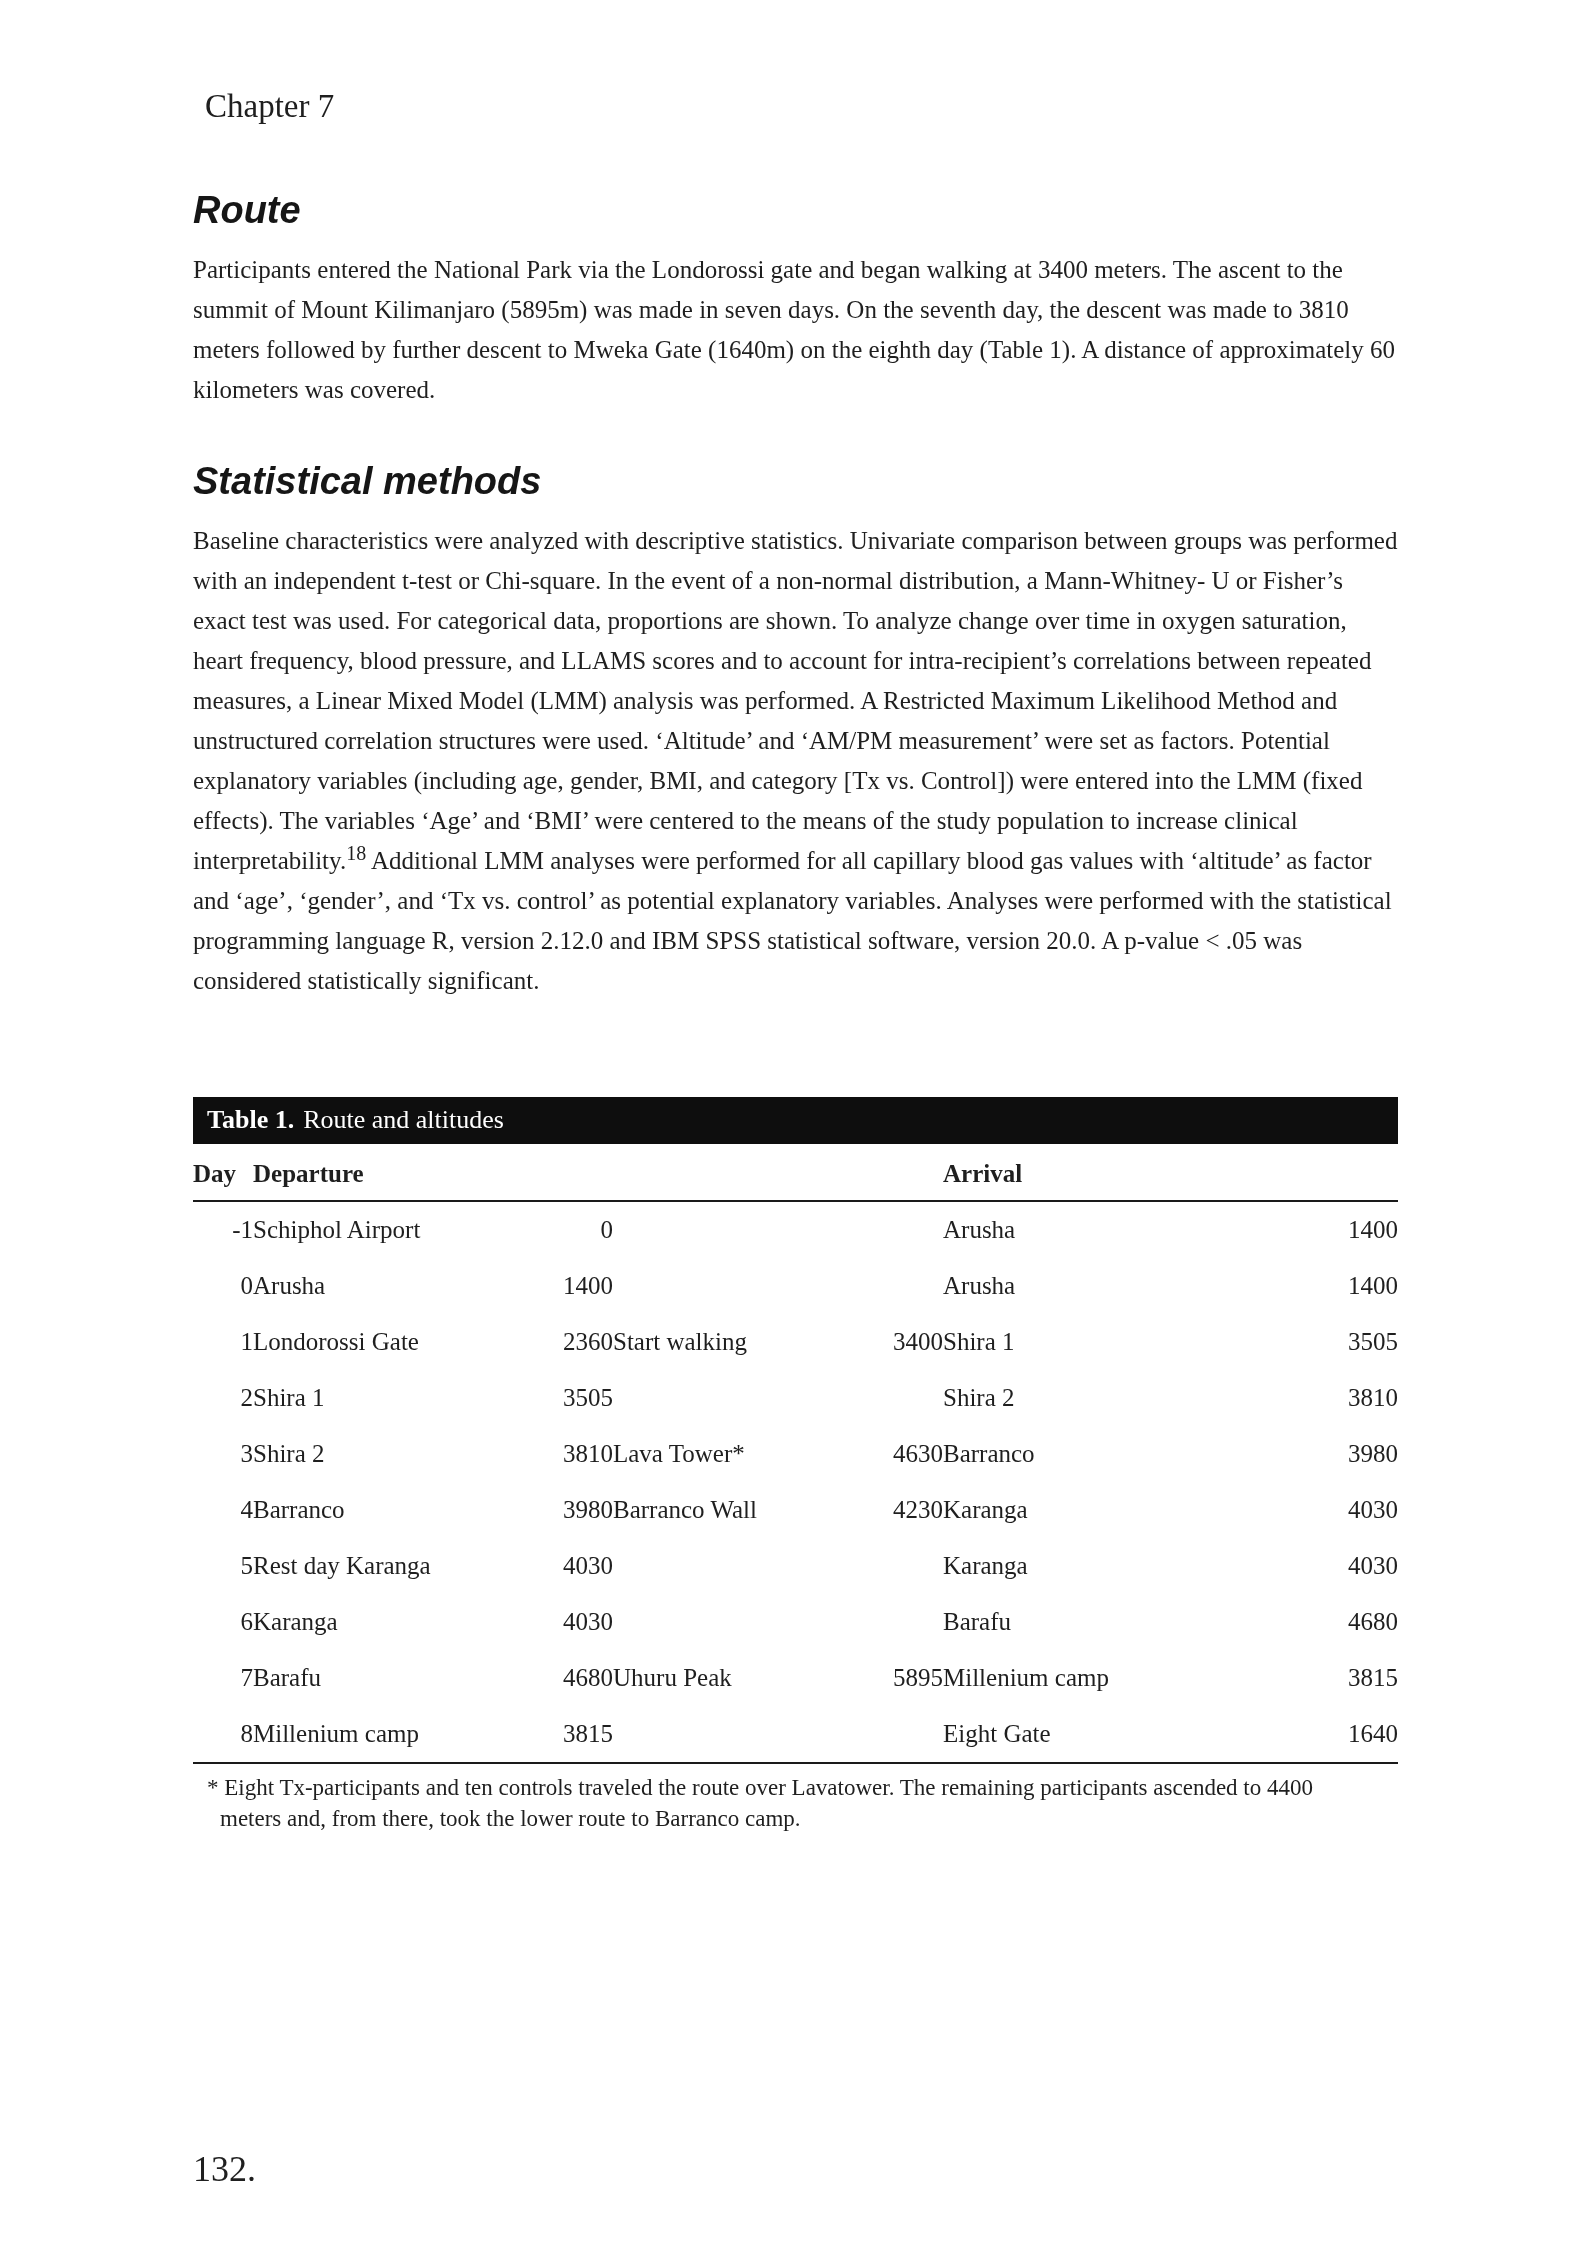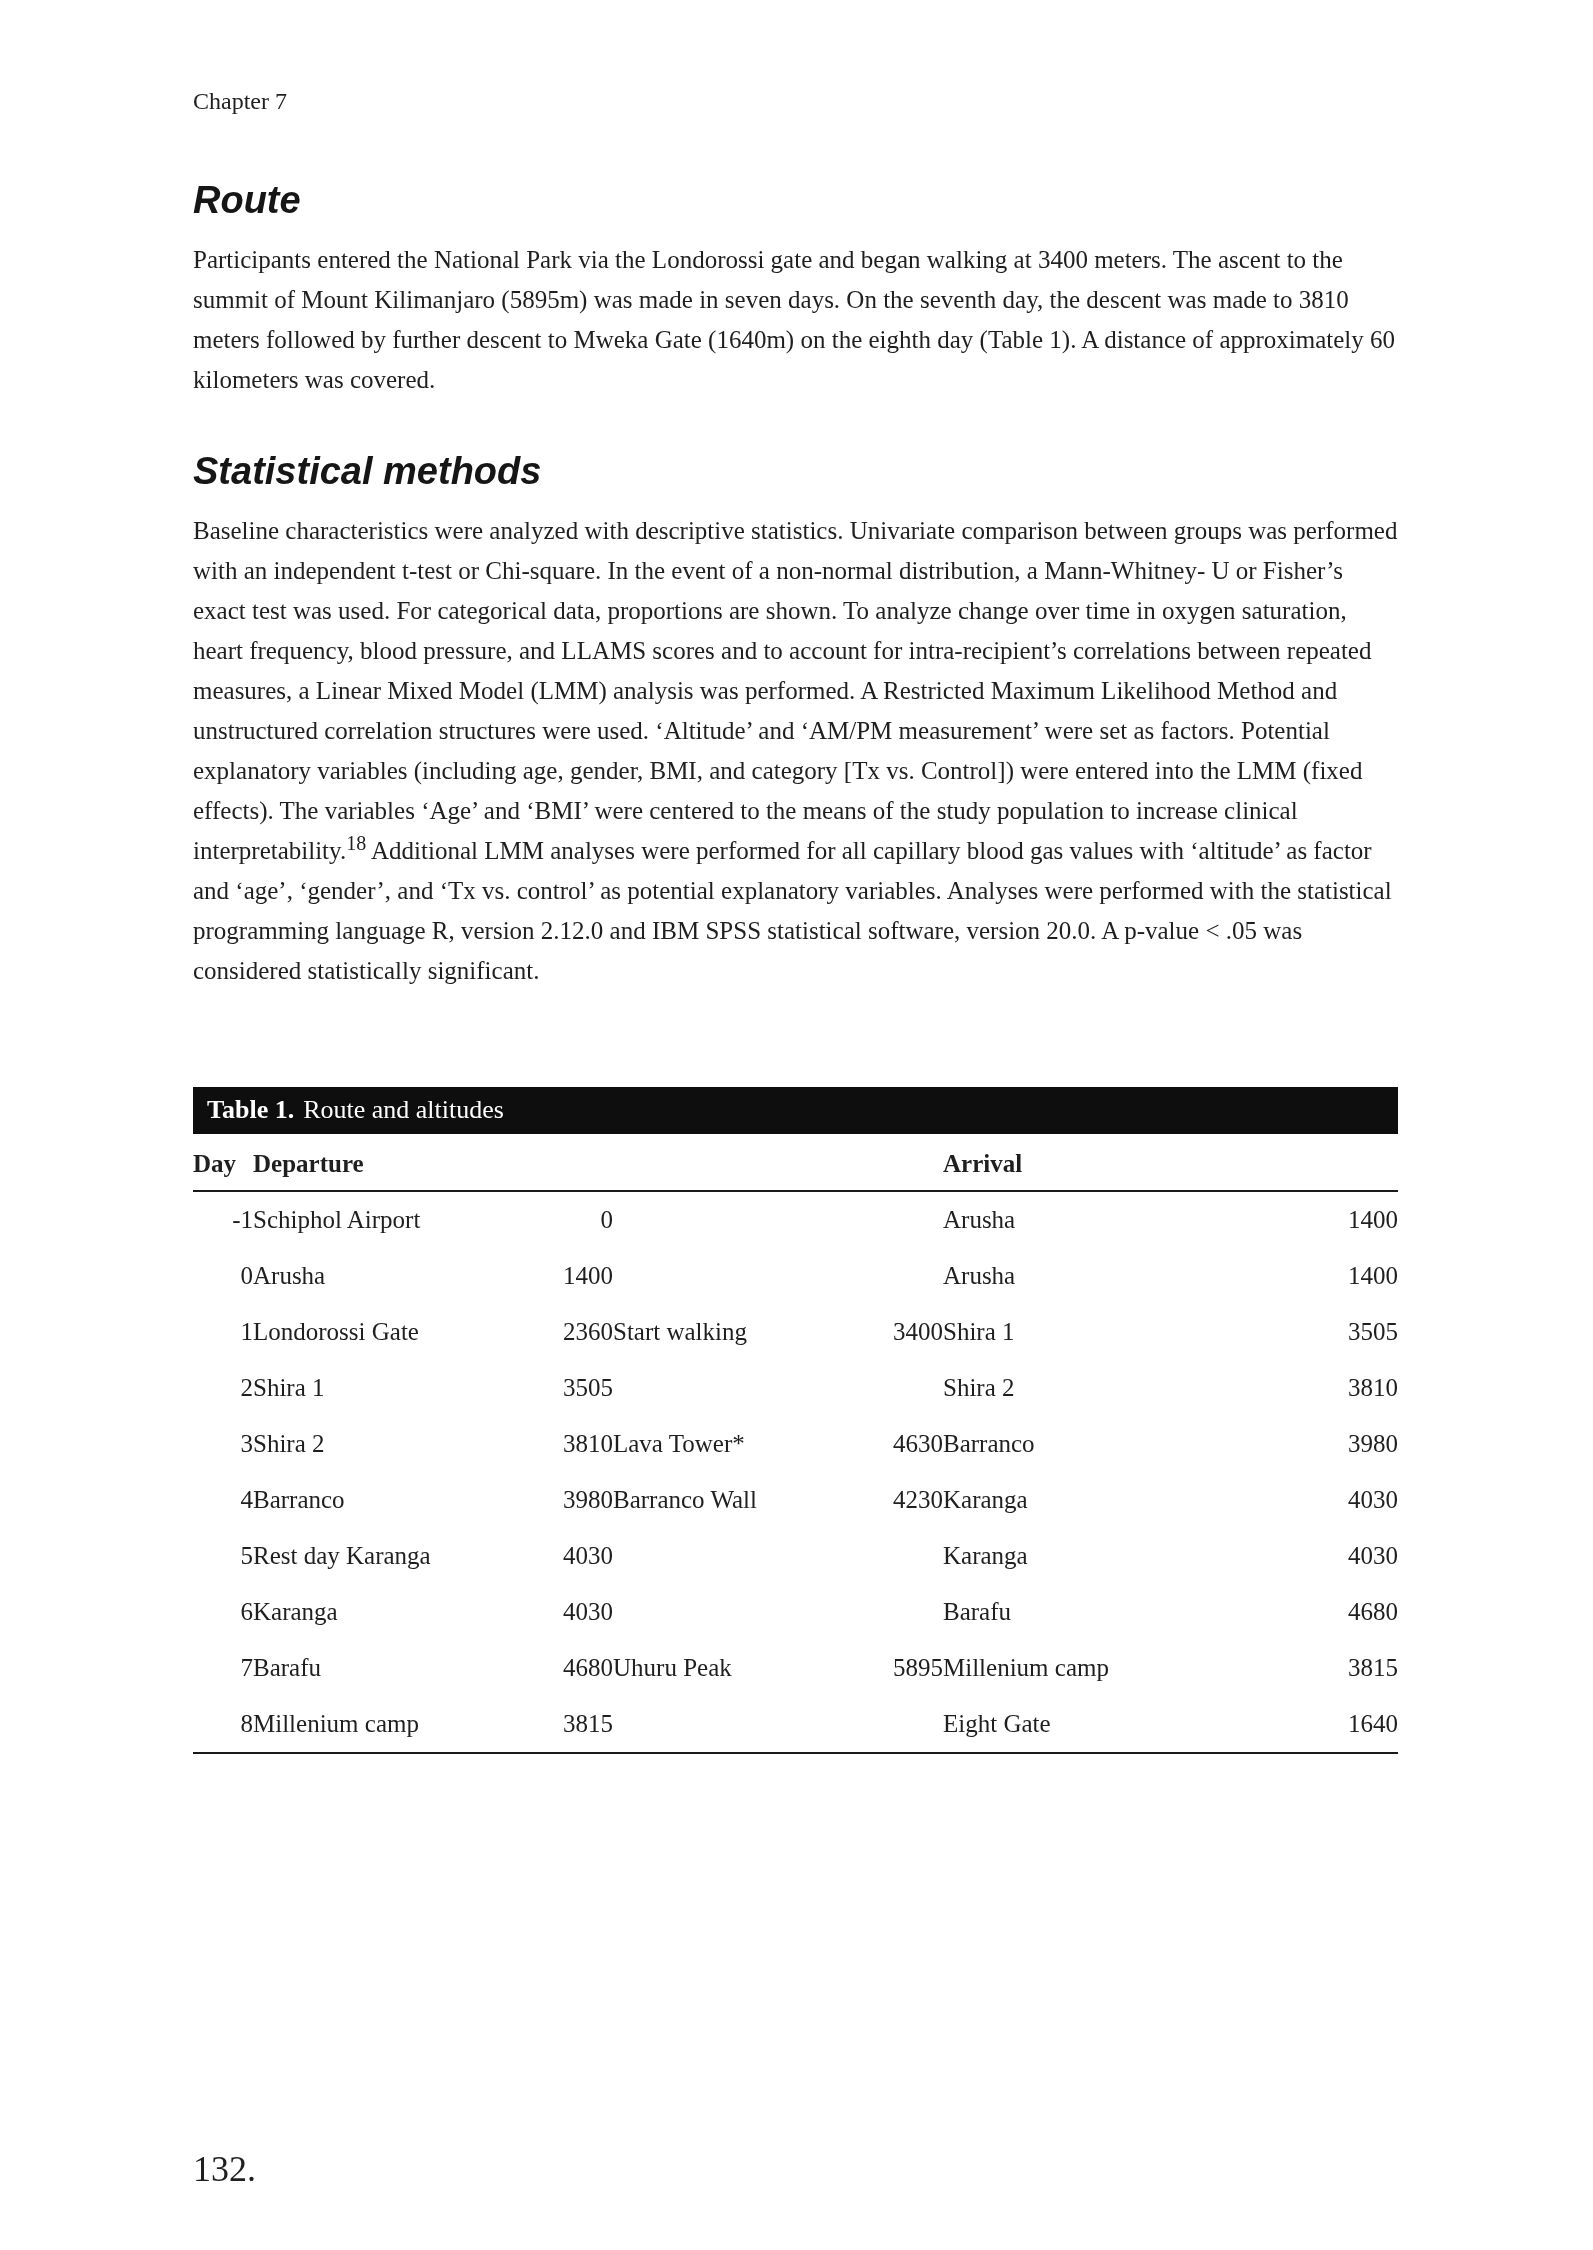--- a/index.html
+++ b/index.html
@@ -9,22 +9,22 @@
     width: 1593px;
     height: 2250px;
     margin: 0 auto;
     background: #ffffff;
     font-family: "Liberation Serif", serif;
     color: #1f1f1f;
     padding: 88px 195px 0 193px;
     overflow: hidden;
   }
   .chapter {
-    font-size: 24px;
-    margin: 0 0 64px 0;
+    font-size: 33px;
+    margin: 0 0 64px 12px;
   }
   h2.section {
     font-family: "Liberation Sans", sans-serif;
     font-style: italic;
     font-weight: 600;
     font-size: 38px;
     margin: 0 0 18px 0;
     color: #161616;
   }
   h2.section.later { margin-top: 50px; }
@@ -206,17 +206,18 @@
             <td class="c0">8</td>
             <td class="c1">Millenium camp</td>
             <td class="c2">3815</td>
             <td class="c3"></td>
             <td class="c4"></td>
             <td class="c5">Eight Gate</td>
             <td class="c6">1640</td>
           </tr>
         </tbody>
     </table>
+    <div class="footnote">* Eight Tx-participants and ten controls traveled the route over Lavatower. The remaining participants ascended to 4400 meters and, from there, took the lower route to Barranco camp.</div>
   </div>
 
   <div class="page-number">132.</div>
 
 </div>
 
 </body></html>

